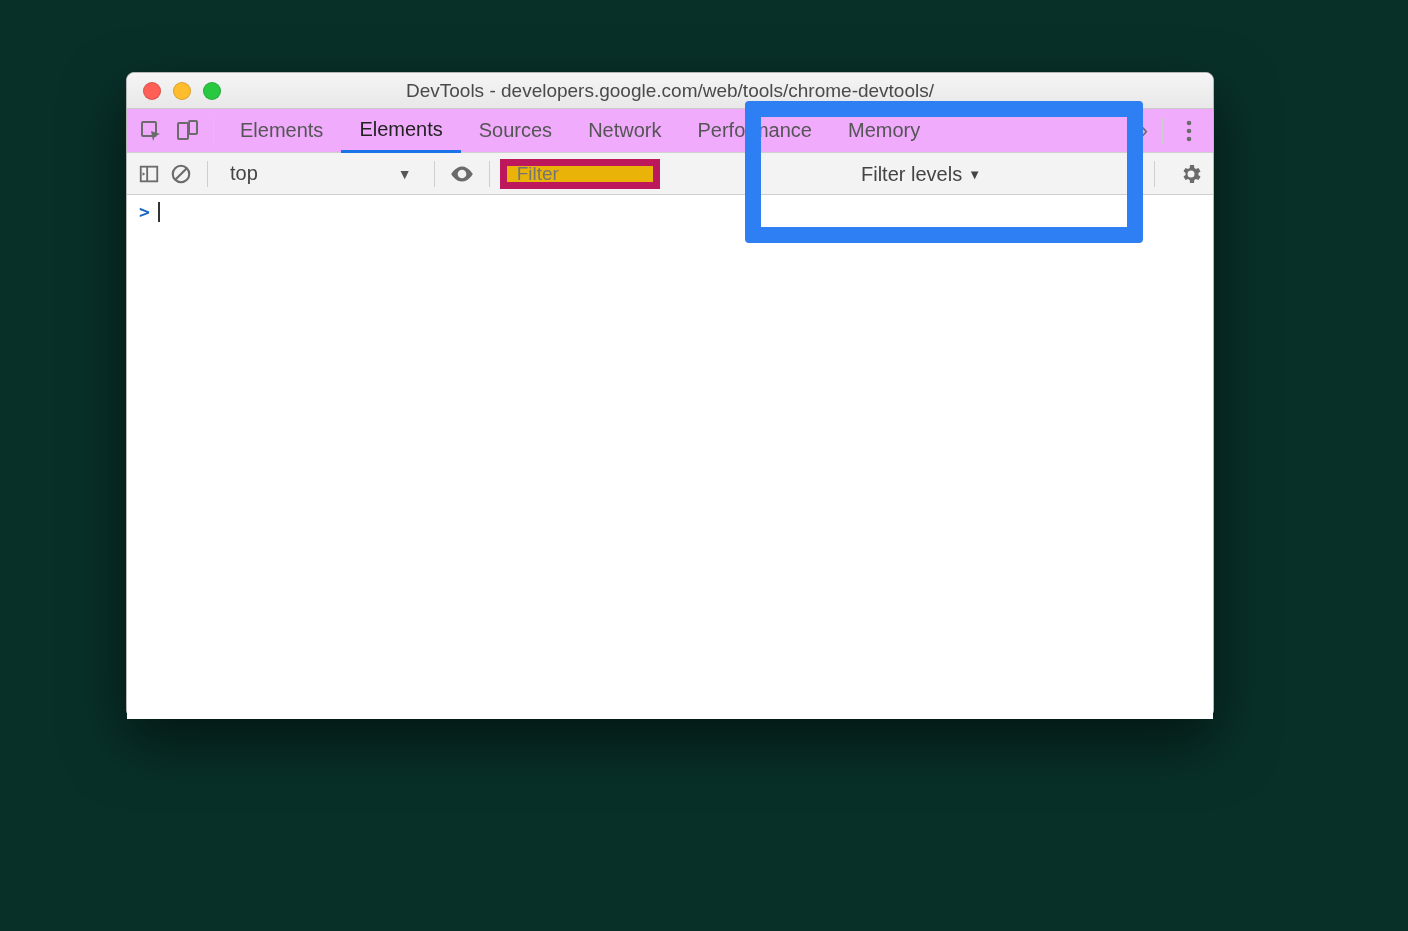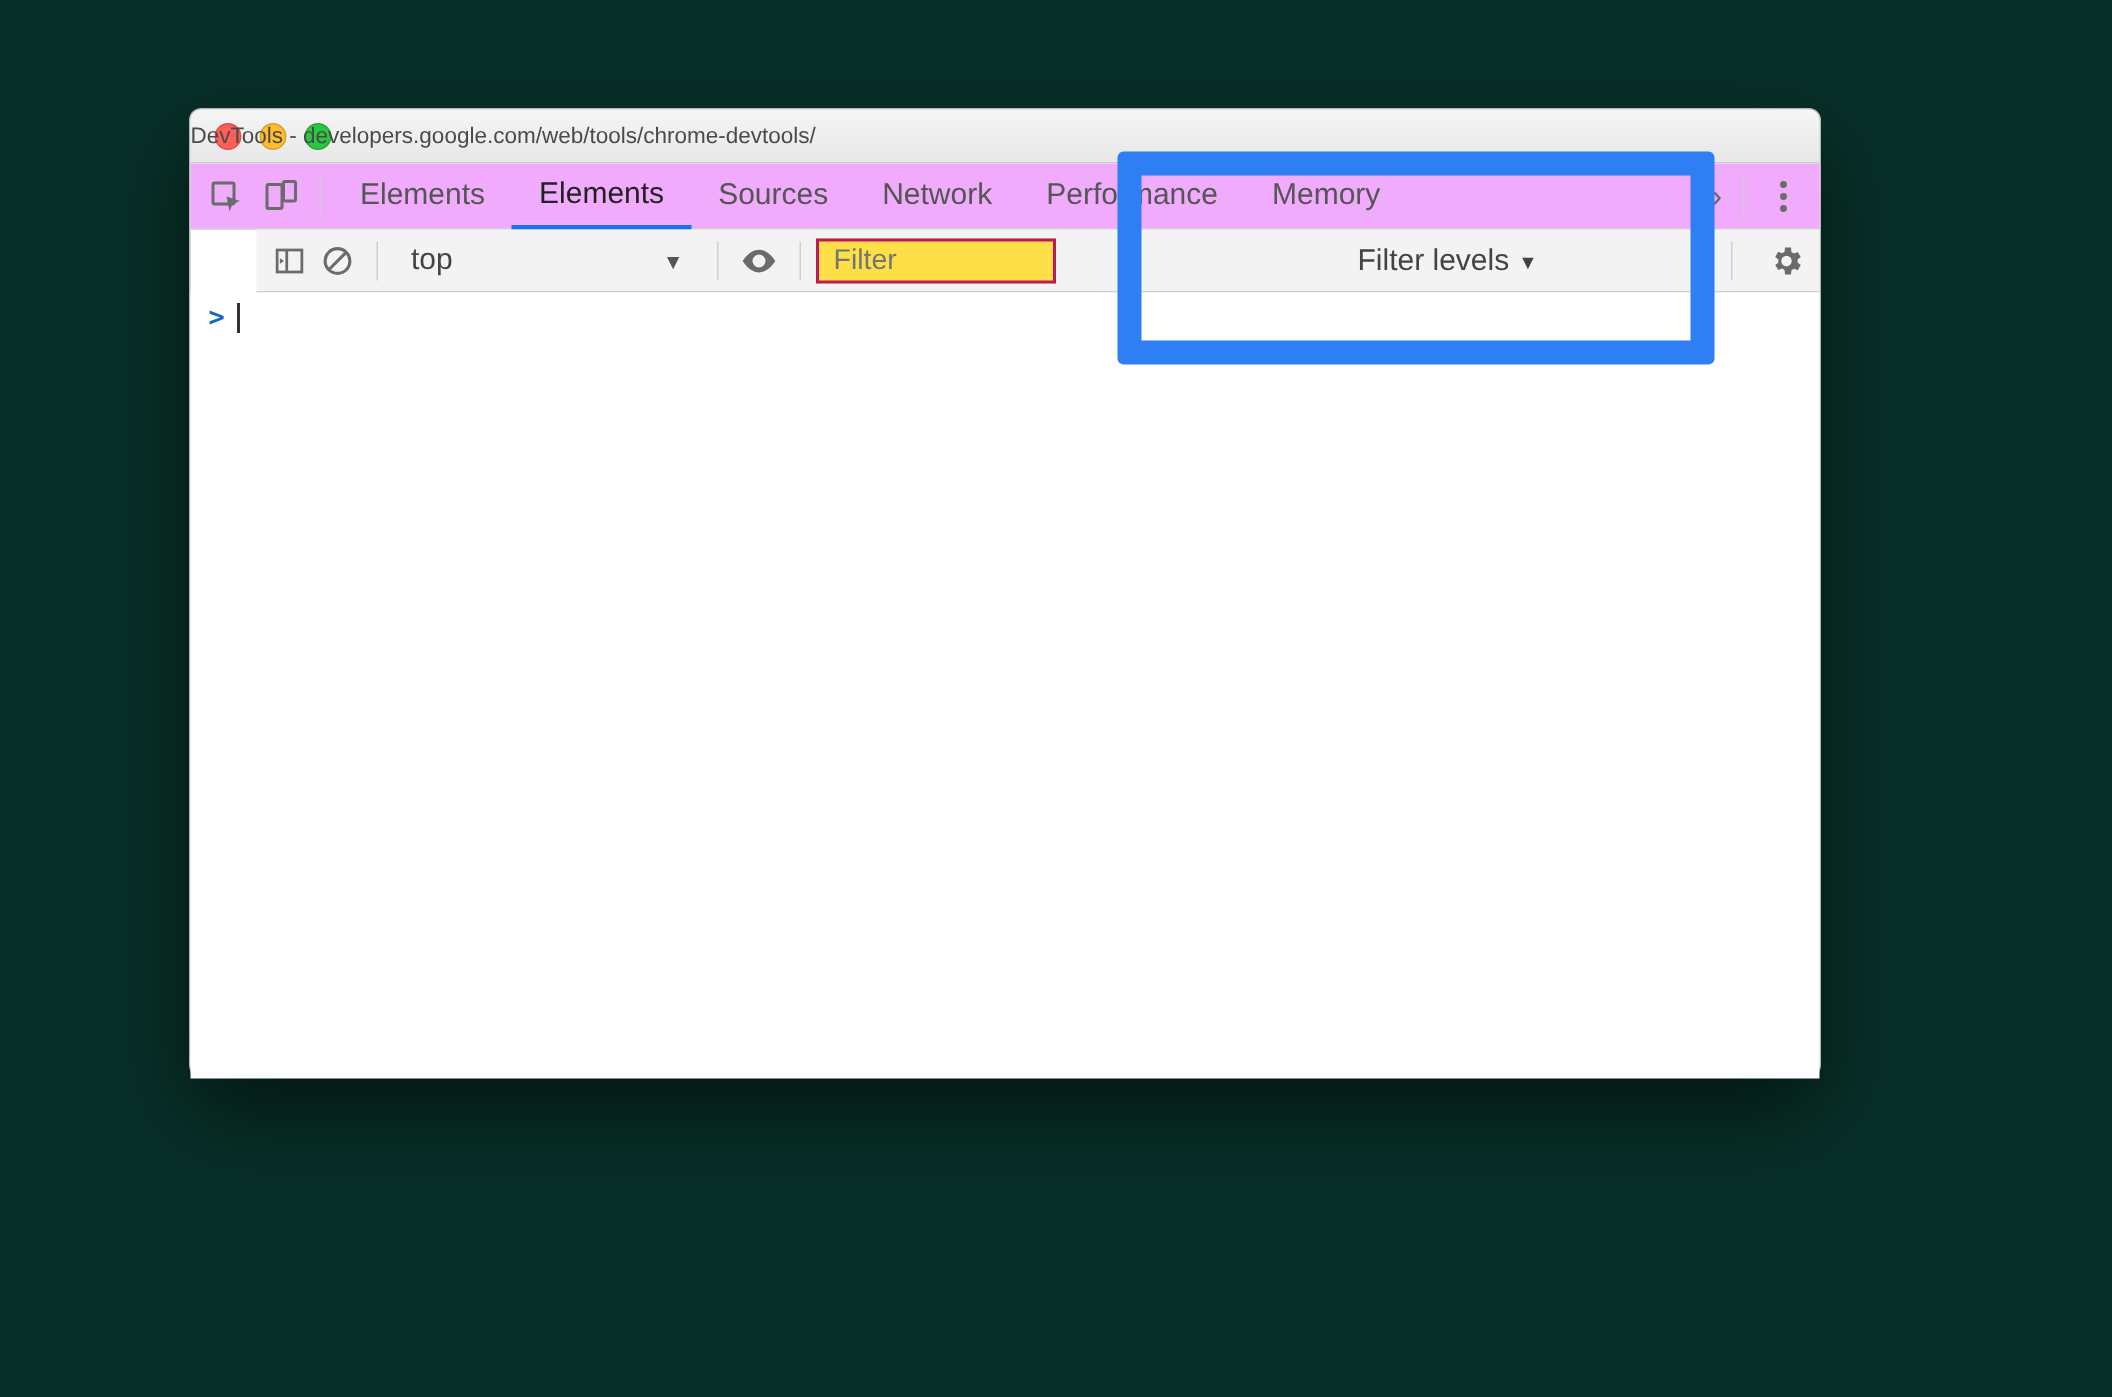--- a/index.html
+++ b/index.html
@@ -22,21 +22,21 @@
     background: linear-gradient(#f5f5f5,#e8e8e8);
     border-bottom: 1px solid #c9c9c9;
     border-radius: 8px 8px 0 0;
     display: flex;
     align-items: center;
     position: relative;
   }
   .traffic-lights { display: flex; gap: 12px; margin-left: 16px; }
   .tl { width: 18px; height: 18px; border-radius: 50%; border: 1px solid rgba(0,0,0,0.15); }
   .tl.red{ background:#ff5f57; } .tl.yellow{ background:#ffbd2e; } .tl.green{ background:#28c840; }
-  .title { position:absolute; left:0; right:0; font-size:15px; color:#4a4a4a; pointer-events:none;}
+  .title { position:absolute; left:0; right:0; text-align:center; font-size:19px; color:#4a4a4a; pointer-events:none;}
   
   .tabbar {
     height: 44px;
     background:#f0abfc;
     border-bottom: 1px solid #d0d0d0;
     display:flex;
     align-items:center;
     padding: 0 6px;
     position: relative;
   }
@@ -62,32 +62,31 @@
   }
   
   .ctoolbar{
     height:42px;
     background:#f3f3f3;
     border-bottom:1px solid #d0d0d0;
     display:flex;
     align-items:center;
     padding:0 6px;
     position:relative;
-    margin-left:44px;
   }
   .ct-icon{
     width:32px; height:32px; display:flex; align-items:center; justify-content:center; color:#6b6b6b;
   }
   .ctx-select{
     display:flex; align-items:center; gap:140px; padding:0 12px; height:32px; font-size:20px; color:#444;
   }
   .ctx-select .caret{ font-size:14px; color:#555;}
   .eye{ width:34px; display:flex; justify-content:center; color:#6b6b6b;}
   .filter-input{
-    height:30px; border:2px solid #be185d; background:#fde047; font-size:19px; color:#333;
+    height:30px; border:7px solid #be185d; background:#eab308; font-size:19px; color:#333;
     padding:0 10px; width:160px; outline:none;
   }
   .levels{
     position:absolute; left:734px; top:0; height:42px; display:flex; align-items:center;
     font-size:20px; color:#444; gap:6px;
   }
   .levels .dd{ font-size:13px; color:#444;}
   .gear{ position:absolute; right:10px; top:0; height:42px; display:flex; align-items:center; color:#6b6b6b;}
   .cvsep{ width:1px; height:26px; background:#cfcfcf; margin:0 10px;}
   

